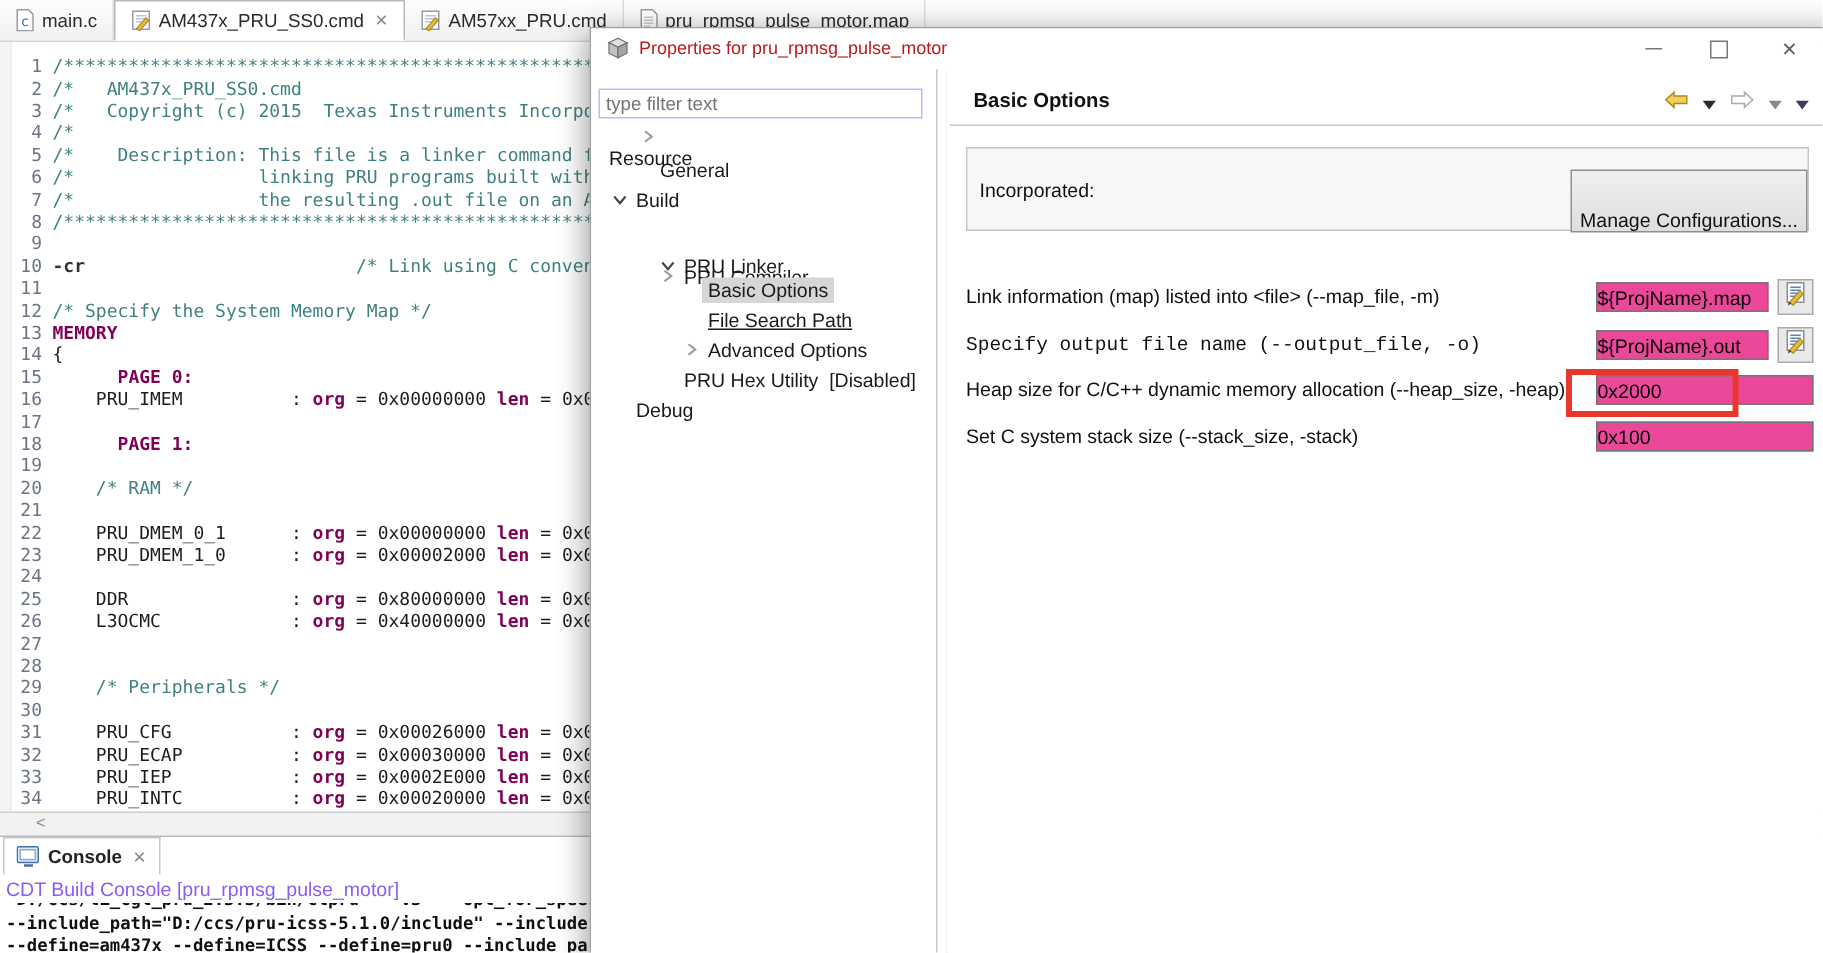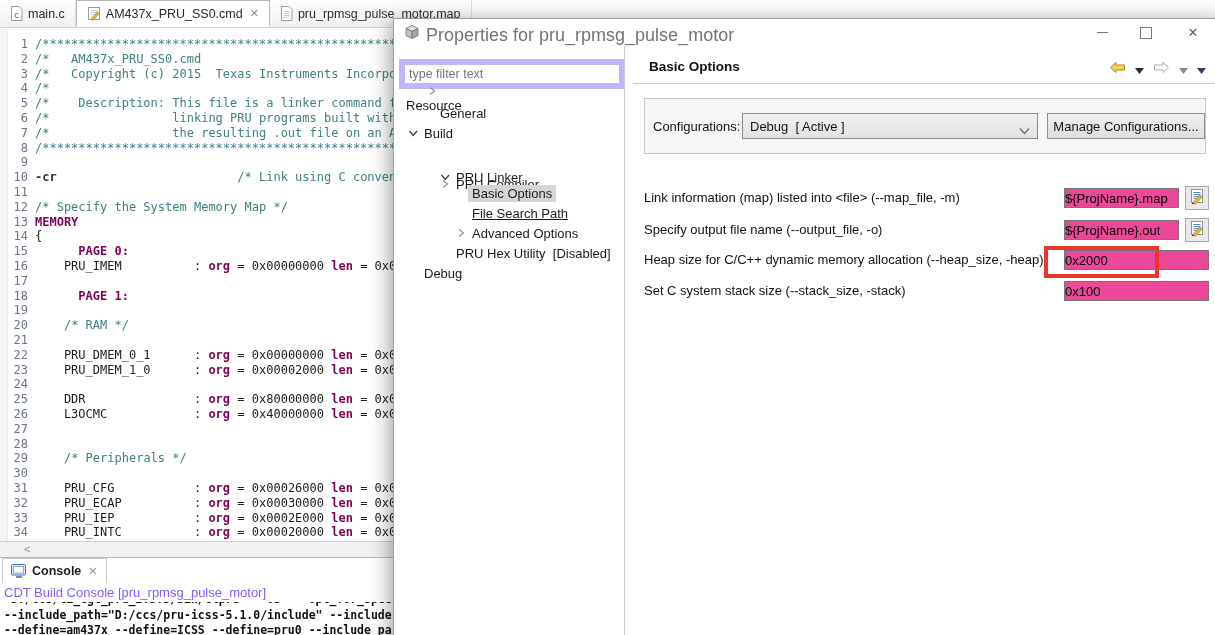--- a/index.html
+++ b/index.html
@@ -38,50 +38,50 @@
         border:1px solid #c9c9c9;border-bottom:none;background:#fff;font-size:12.5px;font-weight:700;color:#222}
   .ctab .close{color:#8a8a8a;font-size:11px;font-weight:400;margin-left:2px}
   #cdtHeader{position:absolute;left:4px;top:27px;font-size:13px;color:#8b5cf6;white-space:pre}
   #ctext{position:absolute;left:4px;top:44px;right:0;bottom:0;overflow:hidden}
   #ctext pre{margin:-10px 0 0;font:600 11.5px/15.5px "DejaVu Sans Mono",monospace;color:#101010}
 
   
   #dialog{position:absolute;left:393px;top:18px;width:832px;height:640px;background:#fff;
           border:1px solid #a0a0a0;box-shadow:-4px 4px 18px rgba(0,0,0,.35);z-index:10}
   #titlebar{position:absolute;left:0;top:0;right:0;height:27px;background:#fff}
-  #dlgTitle{position:absolute;left:32px;top:6px;font-size:18px;color:#737373;white-space:pre}
+  #dlgTitle{position:absolute;left:32px;top:6px;font-size:12px;color:#b91c1c;white-space:pre}
   #dlgCube{position:absolute;left:10px;top:5px}
   .winbtn{position:absolute;top:0;width:30px;height:27px;display:flex;align-items:center;justify-content:center;color:#5f5f5f}
   #btnMin{left:693px}#btnMax{left:737px}#btnClose{left:784px;font-size:13px}
   #btnMin i{display:block;width:11px;border-top:1px solid #777}
   #btnMax i{display:block;width:10px;height:10px;border:1px solid #777}
 
   #lpanel{position:absolute;left:0;top:27px;width:230px;bottom:0;background:#fff}
-  #filter{position:absolute;left:5px;top:13px;width:206px;height:18px;border:6px solid #c4b5fd;
+  #filter{position:absolute;left:5px;top:13px;width:206px;height:18px;border:1px solid #c4b5fd;
           font:12.5px "Liberation Sans",sans-serif;padding:0 4px;color:#b91c1c;outline:none}
   .trow{position:absolute;height:18px;display:flex;align-items:center;font-size:13px;color:#1a1a1a;white-space:pre}
   .tarrow{width:18px;flex:none;display:inline-flex;align-items:center}
   .sel{background:#d6d6d6;padding:1px 4px;margin-left:-4px}
 
   #sash{position:absolute;left:230px;top:27px;width:6px;bottom:0;border-left:1px solid #c9c9c9;border-right:1px solid #c9c9c9;background:#fff}
 
   #rpanel{position:absolute;left:237px;top:27px;right:0;bottom:0;background:#fff}
   #ptitle{position:absolute;left:18px;top:13px;font-size:13.5px;font-weight:700;color:#111}
   #navarrows{position:absolute;left:478px;top:14px;display:flex;align-items:center;gap:9px}
   #rsep{position:absolute;left:2px;top:37px;right:0;border-top:1px solid #c8c8c8}
 
   #configbox{position:absolute;left:13px;top:52px;width:562px;height:56px;background:#f7f7f7;border:1px solid #c5c5c5;box-sizing:border-box}
   #cfgLabel{position:absolute;left:8px;top:20px;font-size:13px;color:#111}
   #cfgDD{position:absolute;left:97px;top:14px;width:296px;height:26px;box-sizing:border-box;
          background:linear-gradient(#f1f1f1,#e3e3e3);border:1px solid #8a8a8a;
          display:flex;align-items:center;padding:0 24px 0 7px;font-size:13px;color:#111;white-space:pre}
   #cfgDD .ddchev{position:absolute;right:7px;top:9px}
-  #cfgBtn{position:absolute;left:402px;top:14px;width:158px;height:26px;box-sizing:border-box;
+  #cfgBtn{position:absolute;left:402px;top:14px;width:158px;height:42px;box-sizing:border-box;
           background:linear-gradient(#f0f0f0,#dedede);border:1px solid #8f8f8f;
-          display:flex;align-items:center;justify-content:center;font-size:13px;color:#111}
+          display:flex;align-items:flex-end;justify-content:center;font-size:13px;color:#111}
 
   .flabel{position:absolute;left:13px;height:20px;line-height:20px;font-size:13px;color:#111;white-space:pre}
   .finput{position:absolute;left:433px;height:20px;box-sizing:border-box;border:1px solid #767676;
           font:13px "Liberation Sans",sans-serif;padding:0 0;color:#000;background:#ec4899;outline:none}
   .fbrowse{position:absolute;left:554px;width:24px;height:24px;box-sizing:border-box;background:#e9e9e9;
            border:1px solid #ababab;display:flex;align-items:center;justify-content:center}
   #redbox{position:absolute;left:413px;top:200px;width:107px;height:24px;border:4px solid #e8382d;pointer-events:none}
 </style>
 </head>
 <body>
@@ -89,20 +89,25 @@
 <div id="tabbar">
     <div class="etab"><span class="ticon"><svg width="13" height="15">
           <path d="M1.5 .5h7.5l3 3v11h-10.5z" fill="#fff" stroke="#9a9aa6"></path>
           <text x="6.5" y="11.5" font-size="9" font-family="monospace" fill="#3366cc" text-anchor="middle">c</text>
         </svg></span><span>main.c</span></div>
     <div class="etab active"><span class="ticon"><svg width="14" height="15">
           <rect x="1.5" y="1.5" width="11" height="12" fill="#fff" stroke="#9a9aa6"></rect>
           <path d="M3.5 4.5h7M3.5 6.5h7M3.5 8.5h4" stroke="#b8c4d8"></path>
           <path d="M4 13l6.2-7.2 2 1.7-6.2 7.2z" fill="#e6b73c" stroke="#a5831e" stroke-width=".7"></path>
         </svg></span><span>AM437x_PRU_SS0.cmd</span><span class="close">✕</span></div>
+    <div class="etab"><span class="ticon"><svg width="14" height="15">
+          <rect x="1.5" y="1.5" width="11" height="12" fill="#fff" stroke="#9a9aa6"></rect>
+          <path d="M3.5 4.5h7M3.5 6.5h7M3.5 8.5h4" stroke="#b8c4d8"></path>
+          <path d="M4 13l6.2-7.2 2 1.7-6.2 7.2z" fill="#e6b73c" stroke="#a5831e" stroke-width=".7"></path>
+        </svg></span><span>AM57xx_PRU.cmd</span></div>
     <div class="etab"><span class="ticon"><svg width="13" height="15">
           <path d="M1.5 .5h7.5l3 3v11h-10.5z" fill="#fdfdfd" stroke="#9a9aa6"></path>
           <path d="M3.5 5.5h6M3.5 7.5h6M3.5 9.5h6M3.5 11.5h4" stroke="#c9c9c9"></path>
         </svg></span><span>pru_rpmsg_pulse_motor.map</span></div>
   </div>
 
 <div id="editor">
   <div id="ruler"></div>
   <div id="code"><div class="crow"><span class="ln">1</span><span class="ct"><span class="com">/*******************************************************************</span></span></div><div class="crow"><span class="ln">2</span><span class="ct"><span class="com">/*   AM437x_PRU_SS0.cmd</span></span></div><div class="crow"><span class="ln">3</span><span class="ct"><span class="com">/*   Copyright (c) 2015  Texas Instruments Incorporated</span></span></div><div class="crow"><span class="ln">4</span><span class="ct"><span class="com">/*</span></span></div><div class="crow"><span class="ln">5</span><span class="ct"><span class="com">/*    Description: This file is a linker command file for</span></span></div><div class="crow"><span class="ln">6</span><span class="ct"><span class="com">/*                 linking PRU programs built with the C</span></span></div><div class="crow"><span class="ln">7</span><span class="ct"><span class="com">/*                 the resulting .out file on an AM437x</span></span></div><div class="crow"><span class="ln">8</span><span class="ct"><span class="com">/*******************************************************************</span></span></div><div class="crow"><span class="ln">9</span><span class="ct"></span></div><div class="crow"><span class="ln">10</span><span class="ct"><span class="op">-cr</span>                         <span class="com">/* Link using C conventions */</span></span></div><div class="crow"><span class="ln">11</span><span class="ct"></span></div><div class="crow"><span class="ln">12</span><span class="ct"><span class="com">/* Specify the System Memory Map */</span></span></div><div class="crow"><span class="ln">13</span><span class="ct"><span class="kw">MEMORY</span></span></div><div class="crow"><span class="ln">14</span><span class="ct">{</span></div><div class="crow"><span class="ln">15</span><span class="ct">      <span class="kw">PAGE 0:</span></span></div><div class="crow"><span class="ln">16</span><span class="ct">    PRU_IMEM          : <span class="kw">org</span> = 0x00000000 <span class="kw">len</span> = 0x00002000</span></div><div class="crow"><span class="ln">17</span><span class="ct"></span></div><div class="crow"><span class="ln">18</span><span class="ct">      <span class="kw">PAGE 1:</span></span></div><div class="crow"><span class="ln">19</span><span class="ct"></span></div><div class="crow"><span class="ln">20</span><span class="ct">    <span class="com">/* RAM */</span></span></div><div class="crow"><span class="ln">21</span><span class="ct"></span></div><div class="crow"><span class="ln">22</span><span class="ct">    PRU_DMEM_0_1      : <span class="kw">org</span> = 0x00000000 <span class="kw">len</span> = 0x00001000</span></div><div class="crow"><span class="ln">23</span><span class="ct">    PRU_DMEM_1_0      : <span class="kw">org</span> = 0x00002000 <span class="kw">len</span> = 0x00001000</span></div><div class="crow"><span class="ln">24</span><span class="ct"></span></div><div class="crow"><span class="ln">25</span><span class="ct">    DDR               : <span class="kw">org</span> = 0x80000000 <span class="kw">len</span> = 0x00000100</span></div><div class="crow"><span class="ln">26</span><span class="ct">    L3OCMC            : <span class="kw">org</span> = 0x40000000 <span class="kw">len</span> = 0x00010000</span></div><div class="crow"><span class="ln">27</span><span class="ct"></span></div><div class="crow"><span class="ln">28</span><span class="ct"></span></div><div class="crow"><span class="ln">29</span><span class="ct">    <span class="com">/* Peripherals */</span></span></div><div class="crow"><span class="ln">30</span><span class="ct"></span></div><div class="crow"><span class="ln">31</span><span class="ct">    PRU_CFG           : <span class="kw">org</span> = 0x00026000 <span class="kw">len</span> = 0x00000044</span></div><div class="crow"><span class="ln">32</span><span class="ct">    PRU_ECAP          : <span class="kw">org</span> = 0x00030000 <span class="kw">len</span> = 0x00000060</span></div><div class="crow"><span class="ln">33</span><span class="ct">    PRU_IEP           : <span class="kw">org</span> = 0x0002E000 <span class="kw">len</span> = 0x0000031C</span></div><div class="crow"><span class="ln">34</span><span class="ct">    PRU_INTC          : <span class="kw">org</span> = 0x00020000 <span class="kw">len</span> = 0x00001504</span></div></div>
 </div>
@@ -189,44 +194,38 @@
       <span id="navFwdCaret"><svg width="9" height="6">
             <path d="M0 0h9L4.5 6z" fill="#8a8a8a"></path>
           </svg></span>
       <span id="navMenuCaret"><svg width="9" height="6">
             <path d="M0 0h9L4.5 6z" fill="#463860"></path>
           </svg></span>
     </div>
     <div id="rsep"></div>
 
     <div id="configbox">
-      <span id="cfgLabel">Configurations:</span>
-      <div id="cfgDD">
-        <span>Debug  [ Active ]</span>
-        <span class="ddchev" id="ddChev"><svg width="11" height="8">
-              <path d="M1 1.5l4.5 5L10 1.5" fill="none" stroke="#6b6b6b" stroke-width="1.3"></path>
-            </svg></span>
-      </div>
+      <span id="cfgLabel">Incorporated:</span>
       <div id="cfgBtn">
         <span>Manage Configurations...</span>
       </div>
     </div>
 
     <div id="fields">
         <div class="flabel" style="top: 142px;">Link information (map) listed into &lt;file&gt; (--map_file, -m)</div>
         <input class="finput" value="${ProjName}.map" style="top: 142px; width: 115px;">
         <div class="fbrowse" style="top: 140px;">
           <span><svg width="16" height="17">
               <rect x="2.5" y="1.5" width="11" height="13" fill="#fff" stroke="#8f8f8f"></rect>
               <path d="M4.5 4.5h7M4.5 6.5h7M4.5 8.5h7M4.5 10.5h4" stroke="#5b83c2"></path>
               <path d="M4 14.6l6.8-7.8 2.4 2-6.8 7.8z" fill="#e6b73c" stroke="#a5831e" stroke-width=".7"></path>
               <path d="M3 16.6l2.2-1.2-1.6-1.4z" fill="#3a3a3a"></path>
             </svg></span>
         </div>
-        <div class="flabel" style="top: 174px;">Specify output file name (--output_file, -o)</div>
+        <div class="flabel" style="top: 174px; font-family: Liberation Mono, monospace;">Specify output file name (--output_file, -o)</div>
         <input class="finput" value="${ProjName}.out" style="top: 174px; width: 115px;">
         <div class="fbrowse" style="top: 172px;">
           <span><svg width="16" height="17">
               <rect x="2.5" y="1.5" width="11" height="13" fill="#fff" stroke="#8f8f8f"></rect>
               <path d="M4.5 4.5h7M4.5 6.5h7M4.5 8.5h7M4.5 10.5h4" stroke="#5b83c2"></path>
               <path d="M4 14.6l6.8-7.8 2.4 2-6.8 7.8z" fill="#e6b73c" stroke="#a5831e" stroke-width=".7"></path>
               <path d="M3 16.6l2.2-1.2-1.6-1.4z" fill="#3a3a3a"></path>
             </svg></span>
         </div>
         <div class="flabel" style="top: 204px;">Heap size for C/C++ dynamic memory allocation (--heap_size, -heap)</div>

